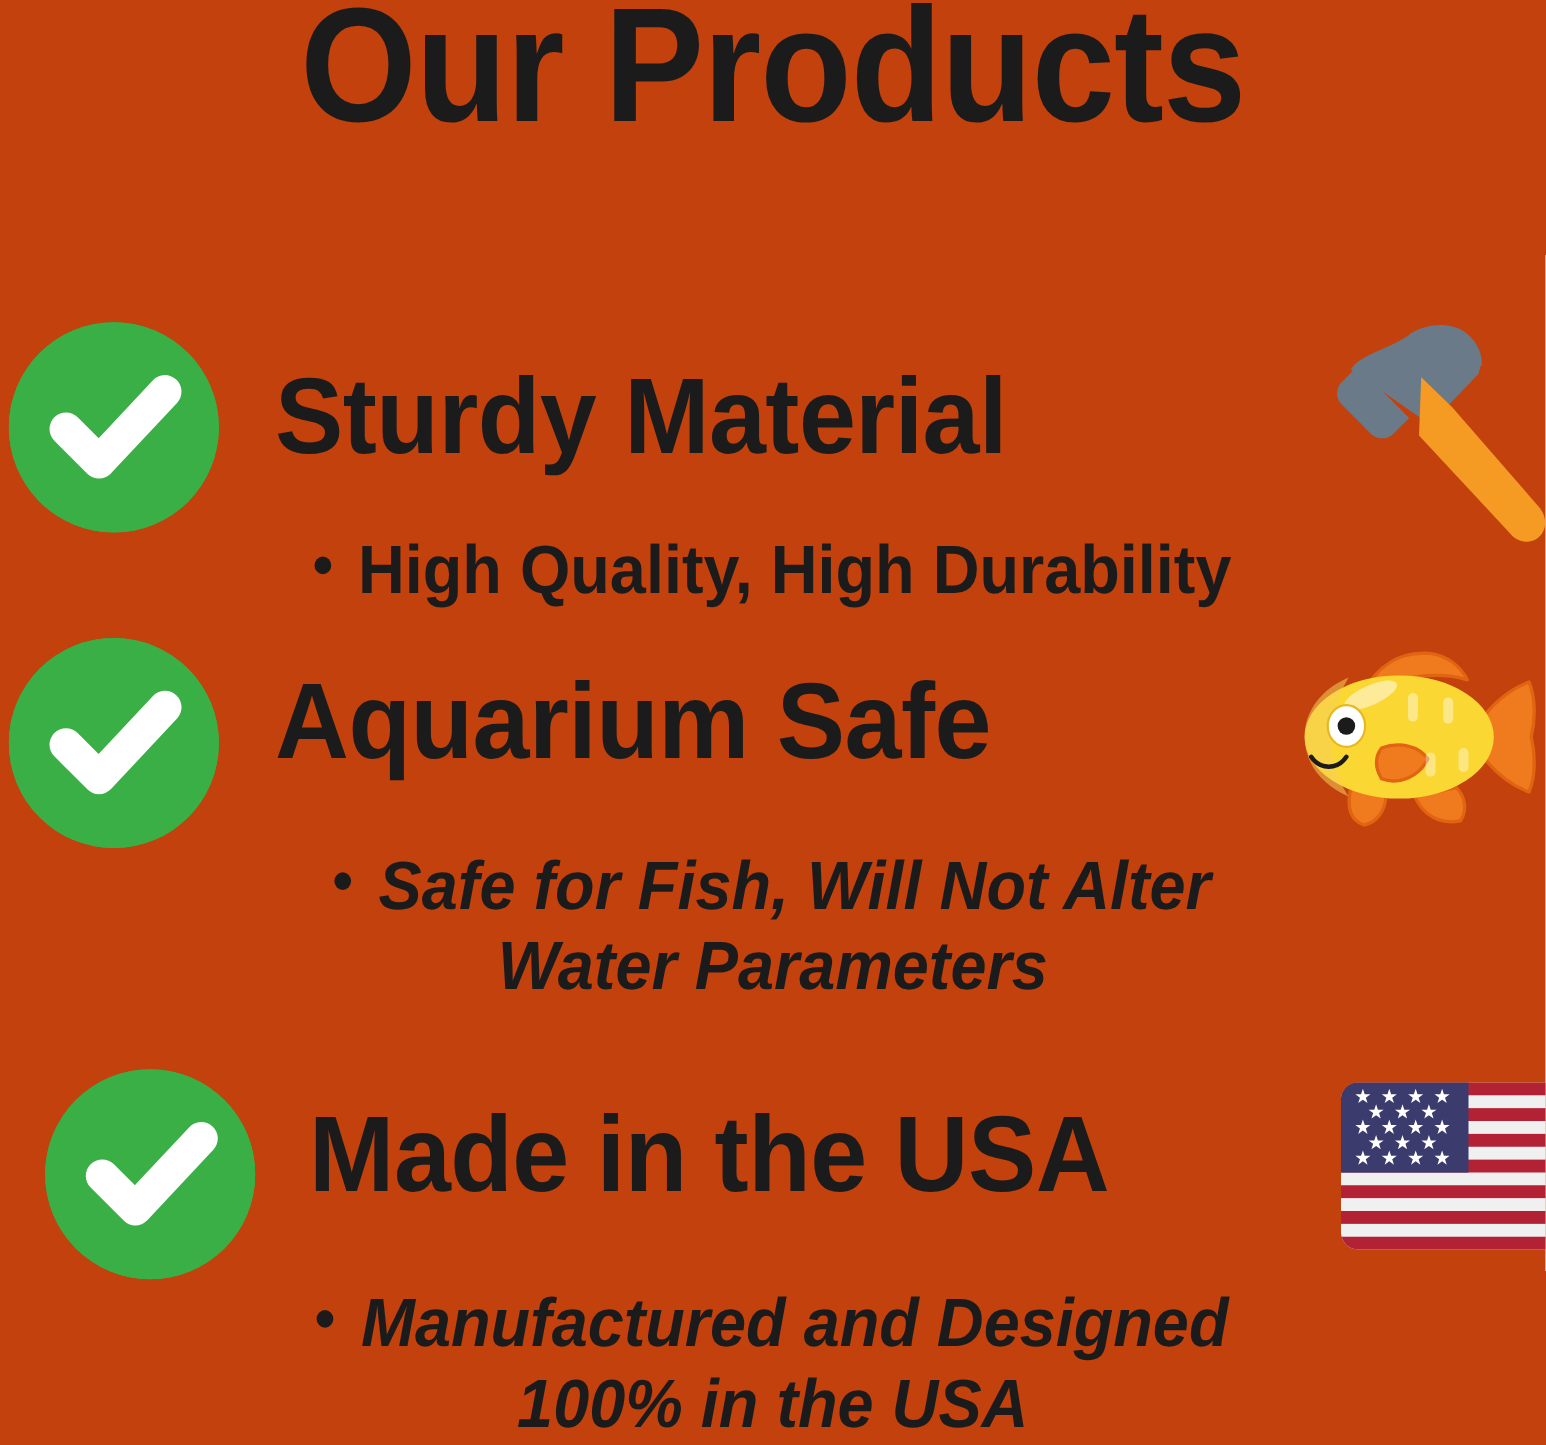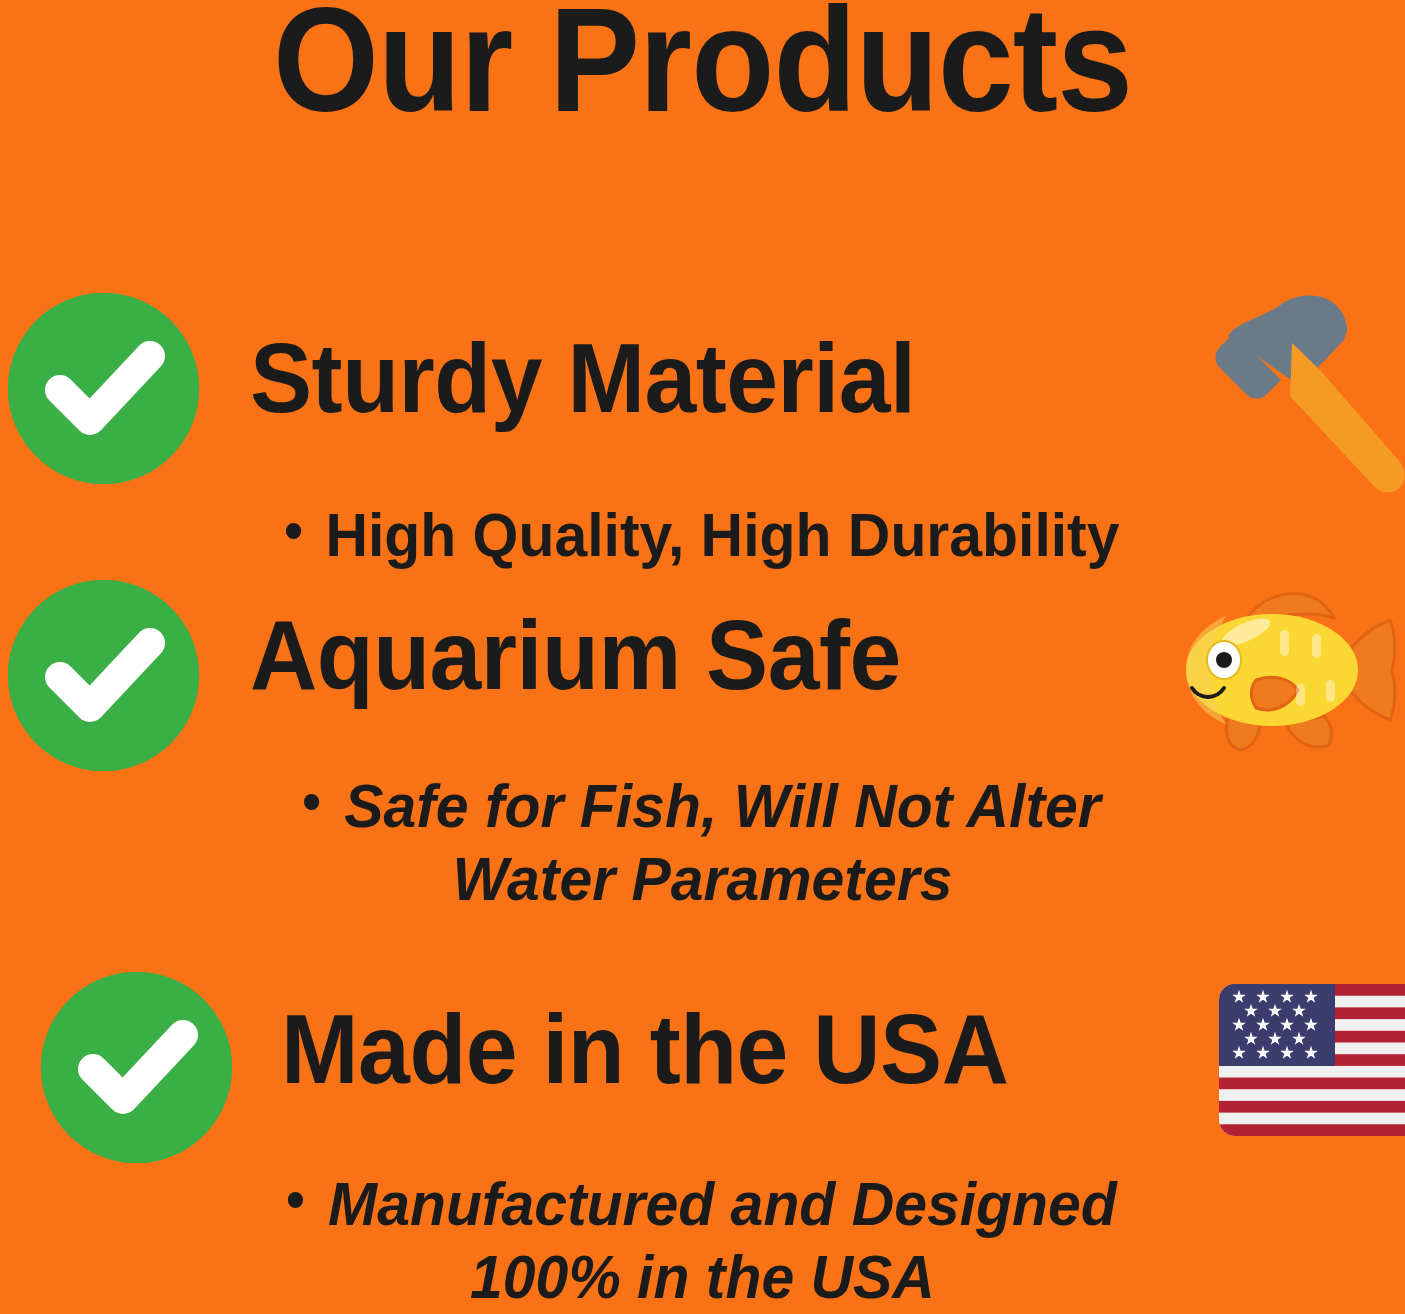--- a/index.html
+++ b/index.html
@@ -13,21 +13,21 @@
     overflow: hidden;
     font-family: "Liberation Sans", sans-serif;
     color: #1c1c1c;
     position: relative;
   }
 
   .page {
     position: relative;
     width: 1405px;
     height: 1314px;
-    background: #f97316;
+    background: #c2410c;
   }
 
   
   .page-title {
     position: absolute;
     left: 0;
     top: -14px;
     width: 1405px;
     text-align: center;
     font-family: "Liberation Sans Narrow", "Liberation Sans", sans-serif;
@@ -109,21 +109,21 @@
     background: #1b1b1b;
     vertical-align: 0.28em;
     margin-right: 26px;
   }
 
   
   #feature-0 { top: 293px; }
   #feature-0 .check-circle { top: 0px; }
   #feature-0 .feature-title { left: 250px; top: 36px; }
   #feature-0 .feature-emoji { left: 1184px; top: -3px; width: 228px; height: 205px; }
-  #feature-0 .bullets { top: 206px; }
+  #feature-0 .bullets { top: 190px; }
 
   #feature-1 { top: 580px; }
   #feature-1 .check-circle { top: 0px; }
   #feature-1 .feature-title { left: 250px; top: 26px; }
   #feature-1 .feature-emoji { left: 1168px; top: 8px; width: 236px; height: 165px; }
   #feature-1 .bullets { top: 190px; font-style: italic; }
 
   #feature-2 { top: 972px; padding-left: 33px; }
   #feature-2 .check-circle { top: 0px; }
   #feature-2 .feature-title { left: 248px; top: 28px; }

